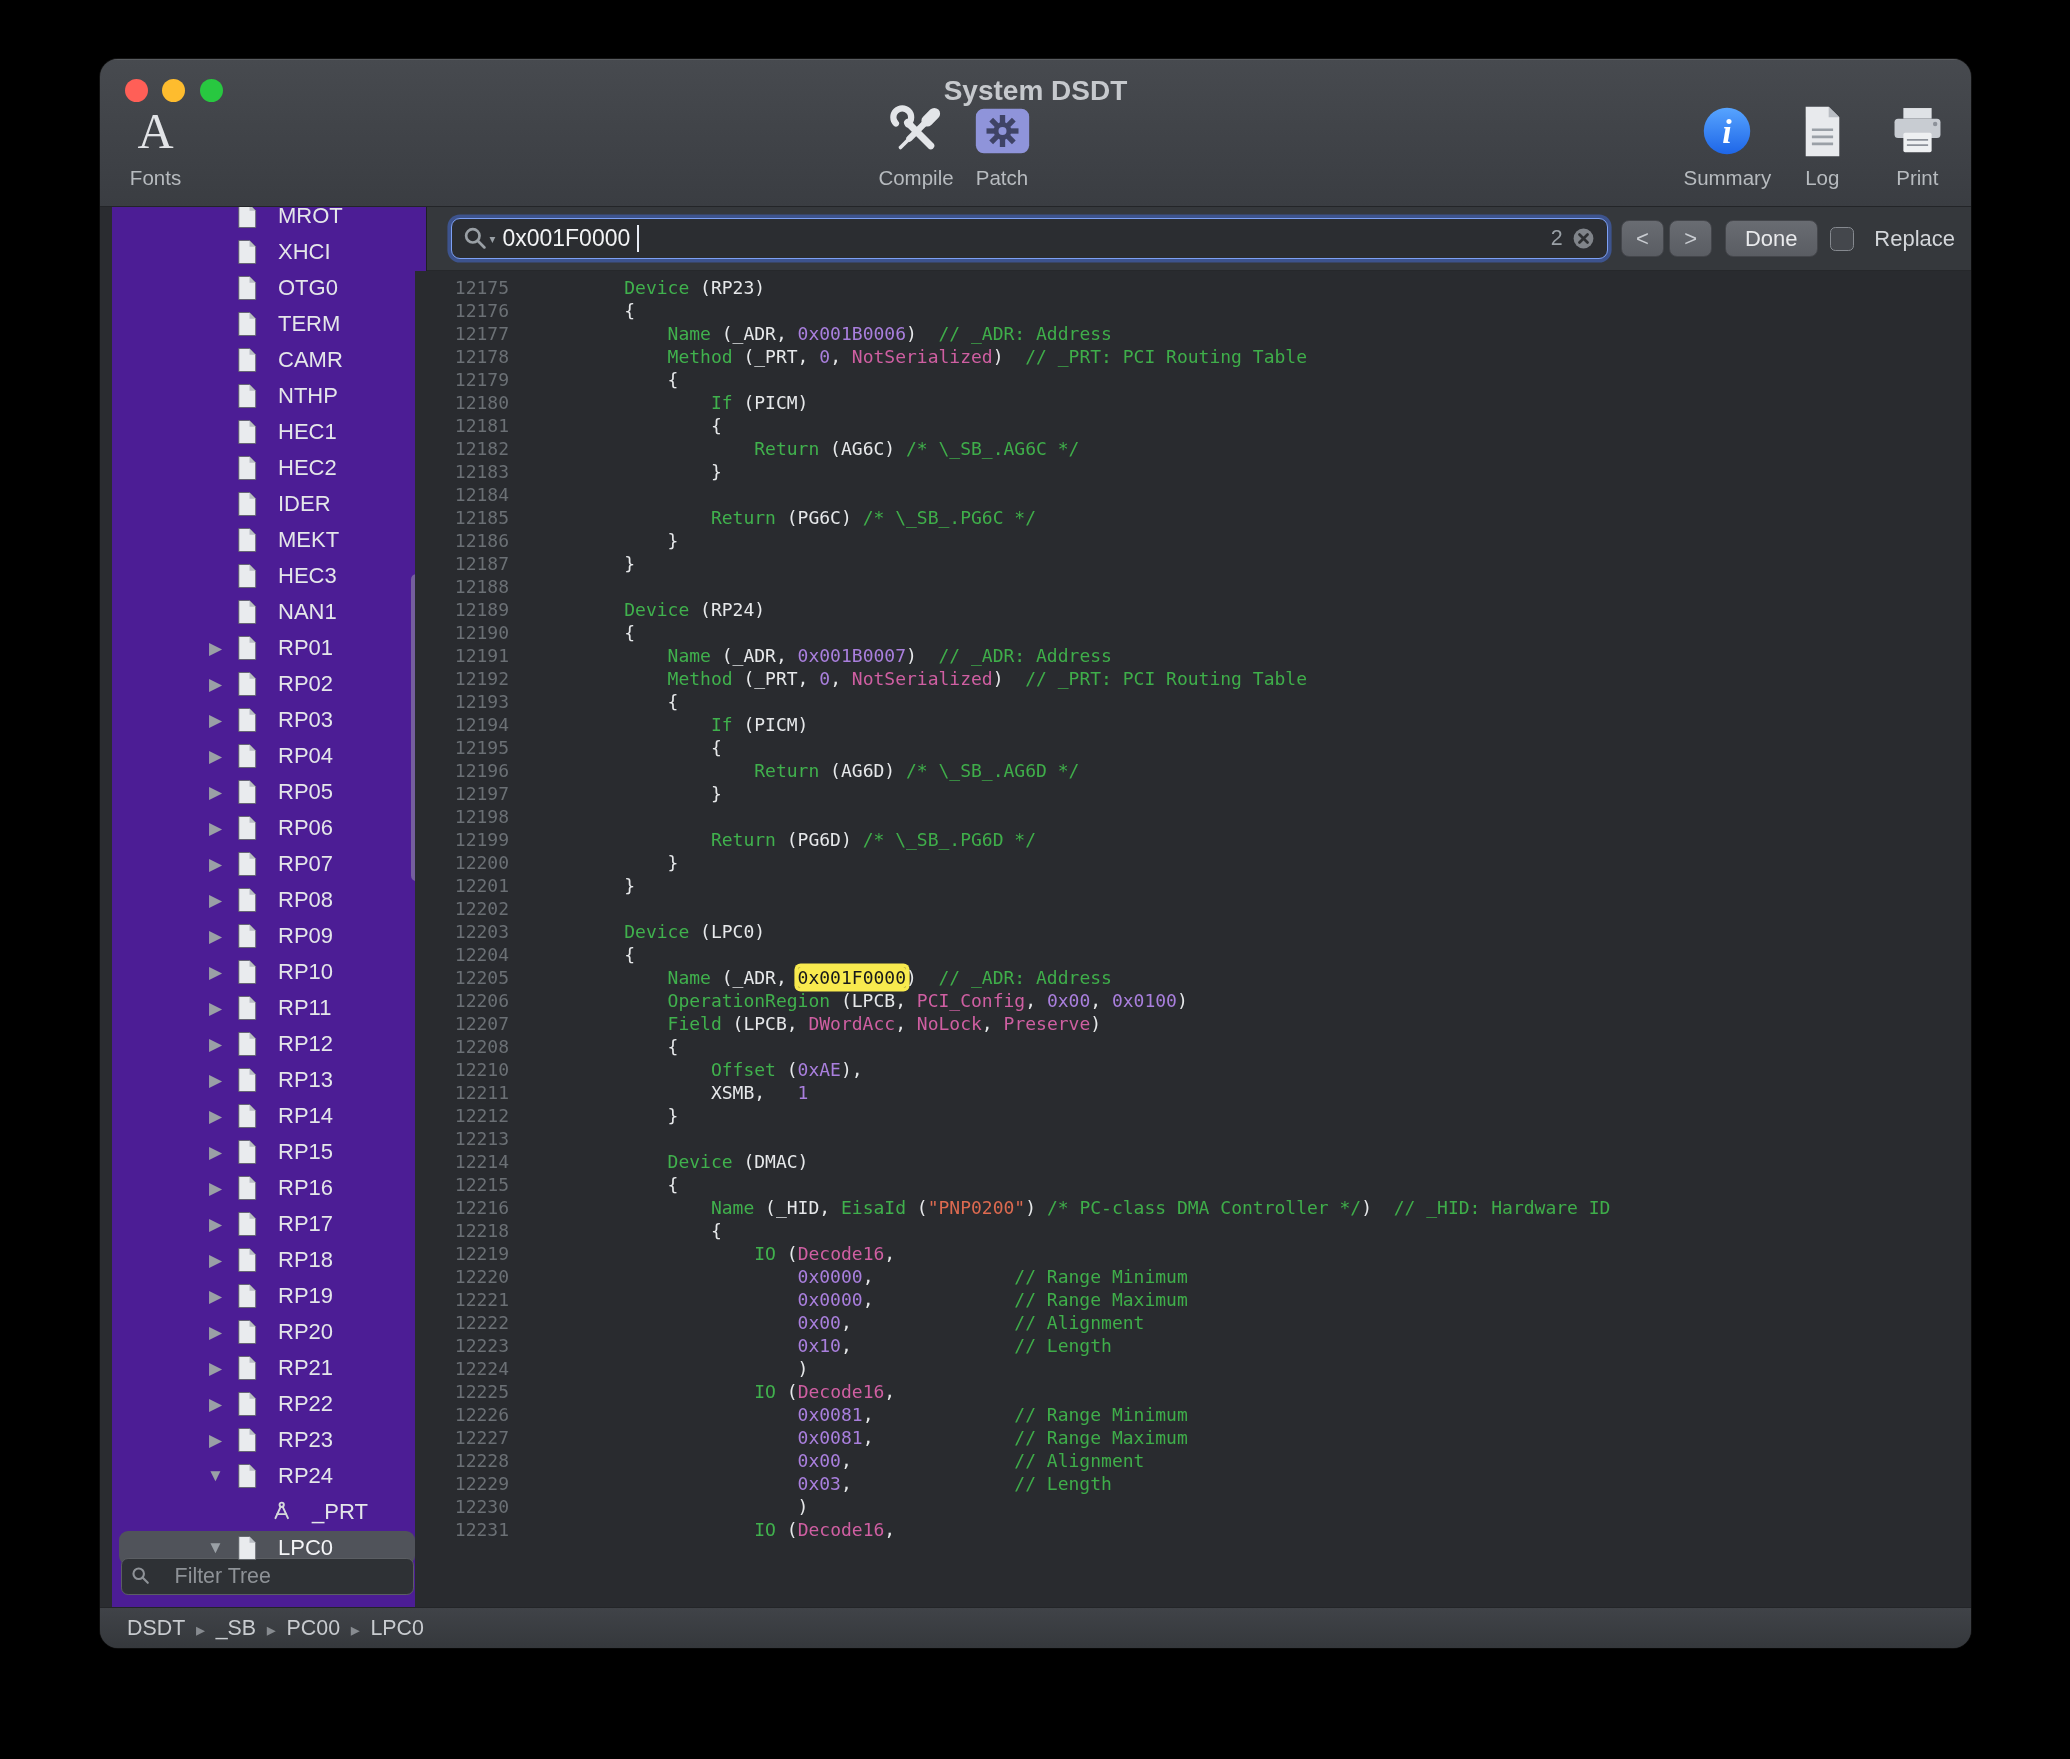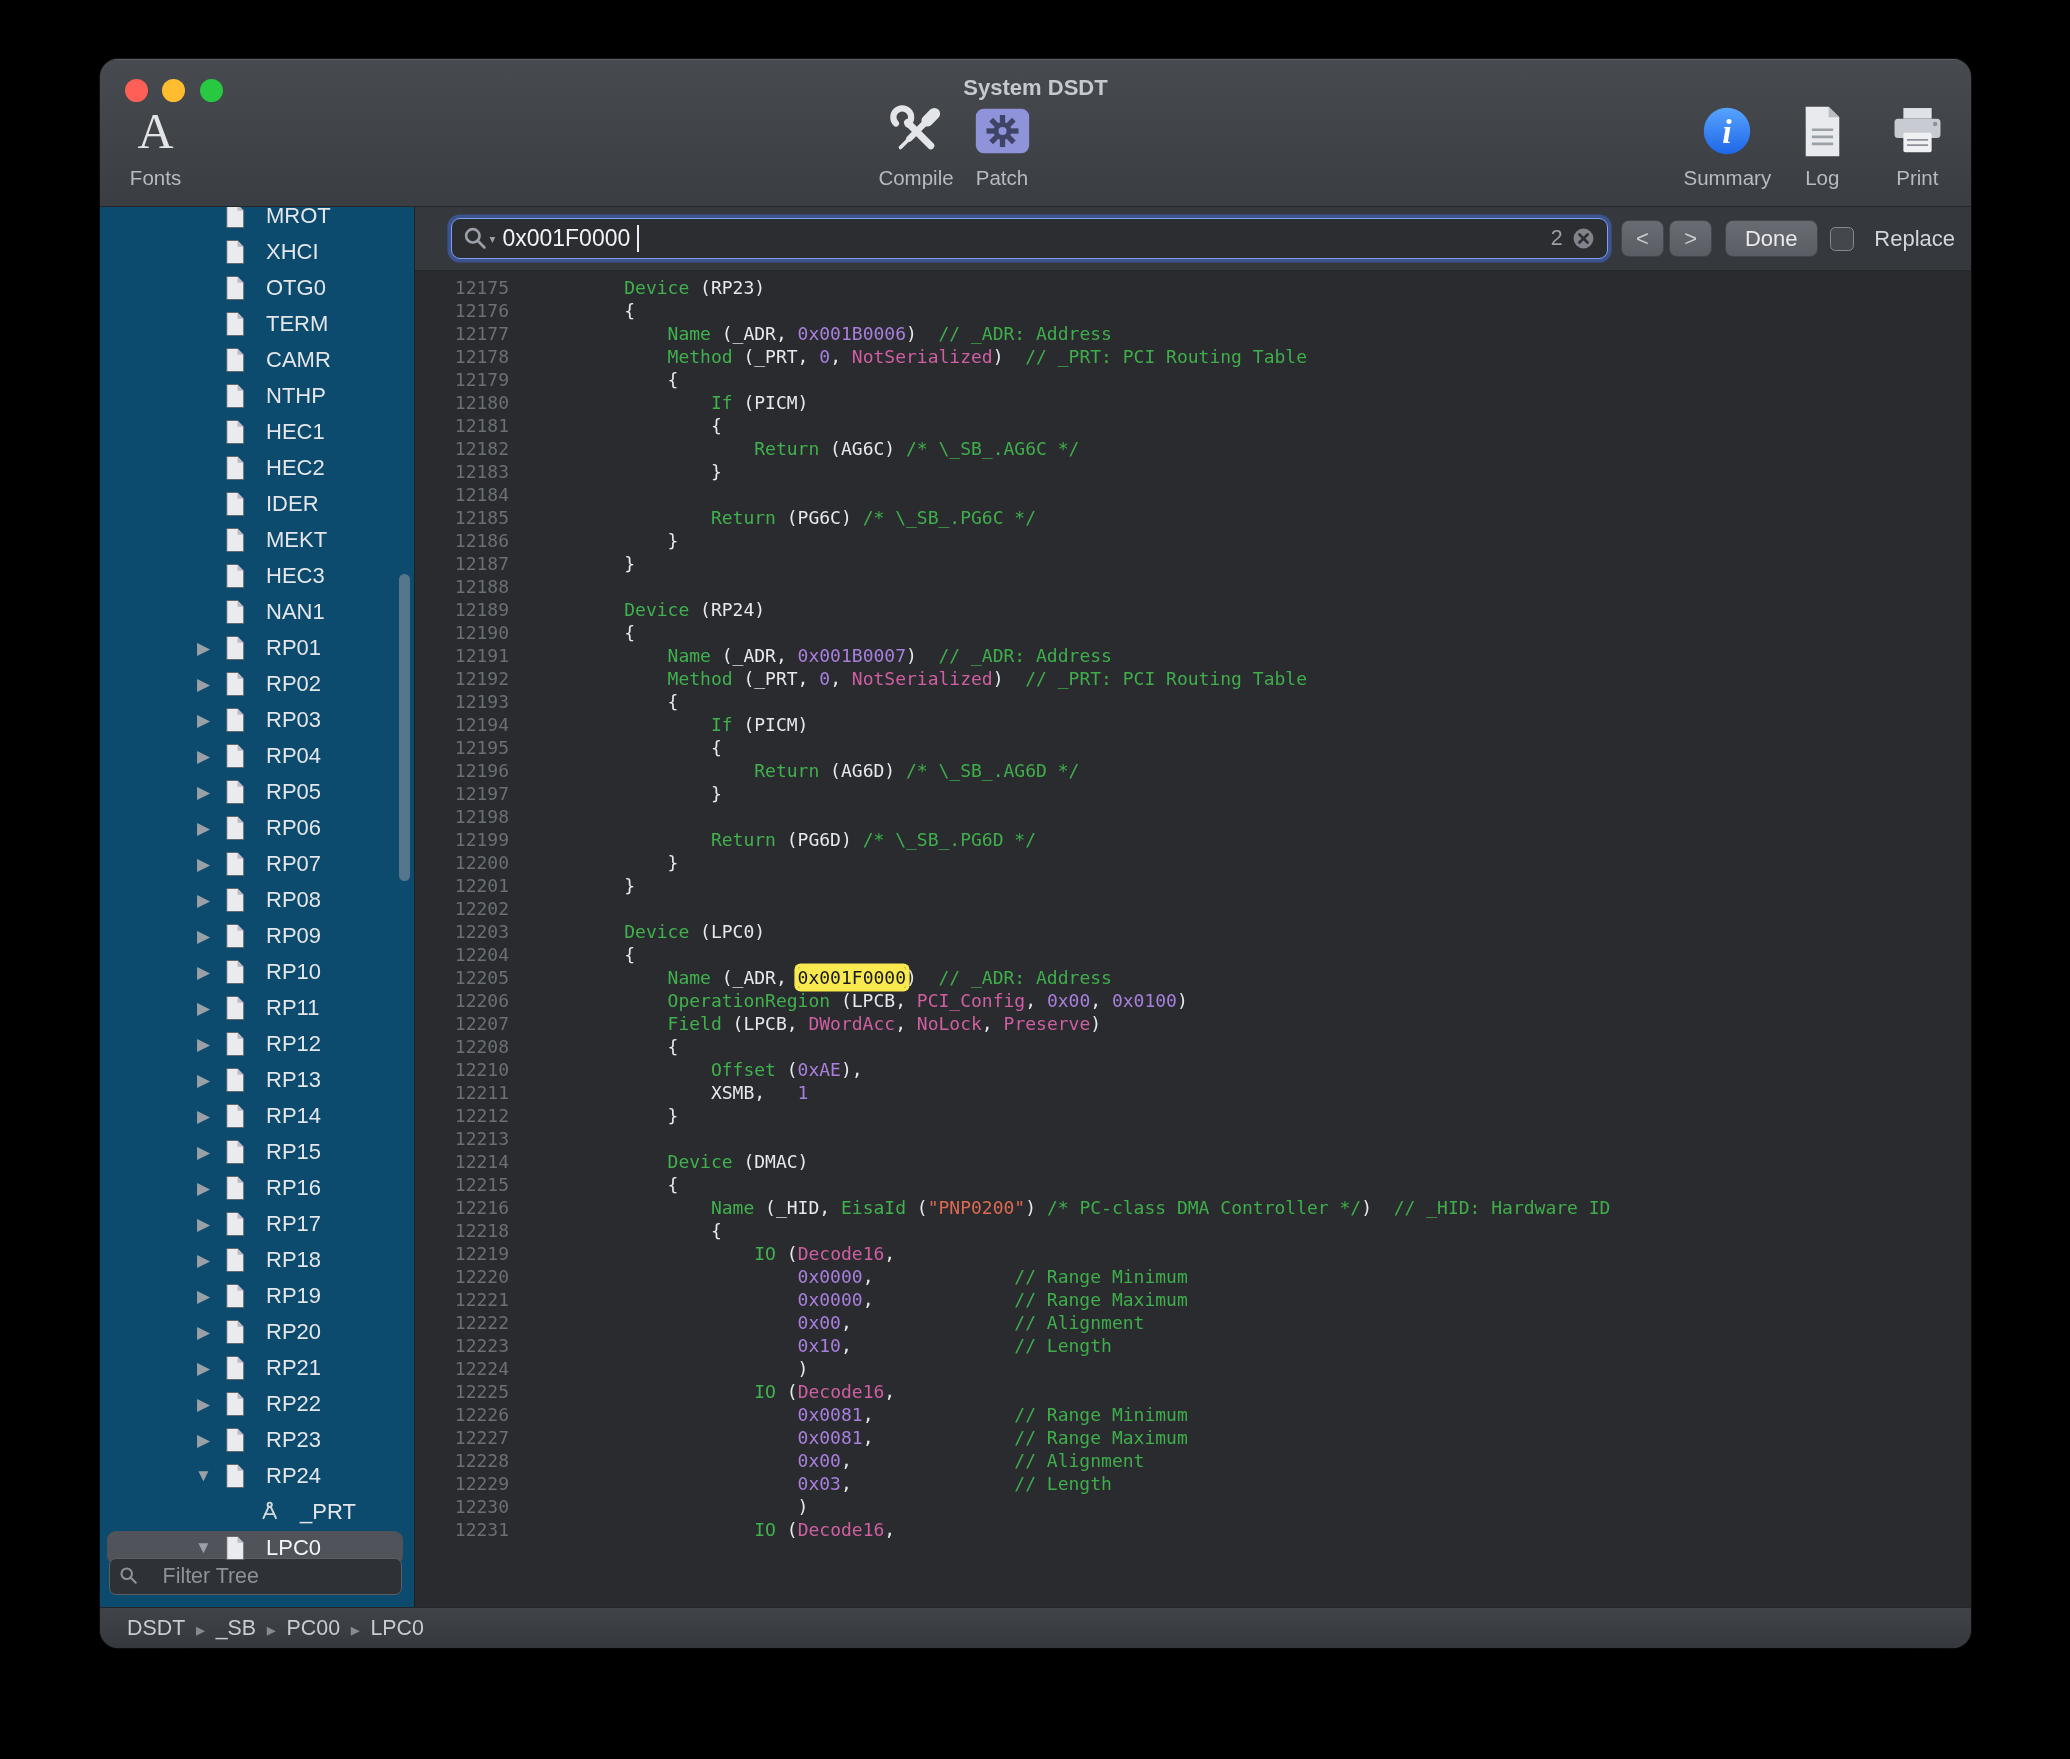--- a/index.html
+++ b/index.html
@@ -11,21 +11,21 @@
   
   .titlebar{position:absolute;left:0;top:0;right:0;height:148px;
     background:linear-gradient(#474a4f,#3a3d42);border-bottom:0.9px solid #232528;
     box-shadow:inset 0 0.9px 0 rgba(255,255,255,.10)}
   .traffic{position:absolute;left:25px;top:19.6px;display:flex;gap:14.3px}
   .light{width:23px;height:23px;border-radius:50%}
   .light.red{background:var(--light-red,#ff5f57)}
   .light.yellow{background:var(--light-yellow,#febc2e)}
   .light.green{background:var(--light-green,#28c840)}
   .title{position:absolute;left:0;right:0;top:16px;text-align:center;
-    font-size:22px;font-weight:600;color:#c6c9cd}
+    font-size:28px;font-weight:600;color:#c6c9cd}
   .tb-item{width:86px;display:flex;flex-direction:column;align-items:center;gap:3.6px;cursor:default}
   .tb-icon{height:62px;display:flex;align-items:center;justify-content:center}
   .tb-label{font-size:20.5px;color:#b7bbbf}
   .tb-fonts{position:absolute;left:12.5px;top:41px}
   .tb-center{position:absolute;left:773px;top:41px;display:flex}
   .tb-right{position:absolute;right:10.7px;top:41px;display:flex;gap:9px}
   .fonts-a{font-family:"Liberation Serif","DejaVu Serif",serif;font-size:50px;color:#e2e4e7;line-height:1}
   
   .findbar{position:absolute;left:315px;top:148px;right:0;height:64px;background:#35383c;
     border-bottom:0.9px solid #26282b;display:flex;align-items:center;padding:0 16px 0 36px;gap:12.5px}
@@ -39,21 +39,21 @@
   .nav-pair{display:flex;gap:5.3px}
   .btn{height:37px;border:0.9px solid #44464b;border-radius:8px;
     background:linear-gradient(#696c72,#5a5d63);color:#c9ccd1;
     display:flex;align-items:center;justify-content:center;cursor:default}
   .nav-btn{width:43px;font-size:22px}
   .done-btn{min-width:93px;font-size:22px;color:#e9eaec;padding:0 16px}
   .replace-group{display:flex;align-items:center;gap:20px}
   .checkbox{width:24px;height:24px;border-radius:5.3px;background:#44474c;border:1.8px solid #85898f}
   .replace-label{color:#d3d6da;font-size:22px}
   
-  .sidebar{position:absolute;left:0;top:148px;width:315px;bottom:41px;background:#0c4a6e;
+  .sidebar{position:absolute;left:12px;top:148px;width:315px;bottom:41px;background:#4c1d95;
     border-right:0.9px solid #1e2023;overflow:hidden}
   .tree{position:absolute;left:0;top:-9px;right:0}
   .tree-row{height:36px;position:relative}
   .tree-row.selected::before{content:'';position:absolute;left:7.1px;right:10.7px;top:0.9px;bottom:0.9px;
     background:var(--selection,#50535a);border-radius:9px}
   .tri{position:absolute;left:91px;top:50%;transform:translateY(-50%);width:25px;text-align:center;
     font-size:17px;color:#9aa0a6;z-index:1}
   .tree-icon{position:absolute;left:125px;top:50%;transform:translateY(-50%);width:20.5px;height:25px;z-index:1}
   .tree-icon svg{display:block}
   .tree-label{position:absolute;left:166px;top:50%;transform:translateY(-50%);

